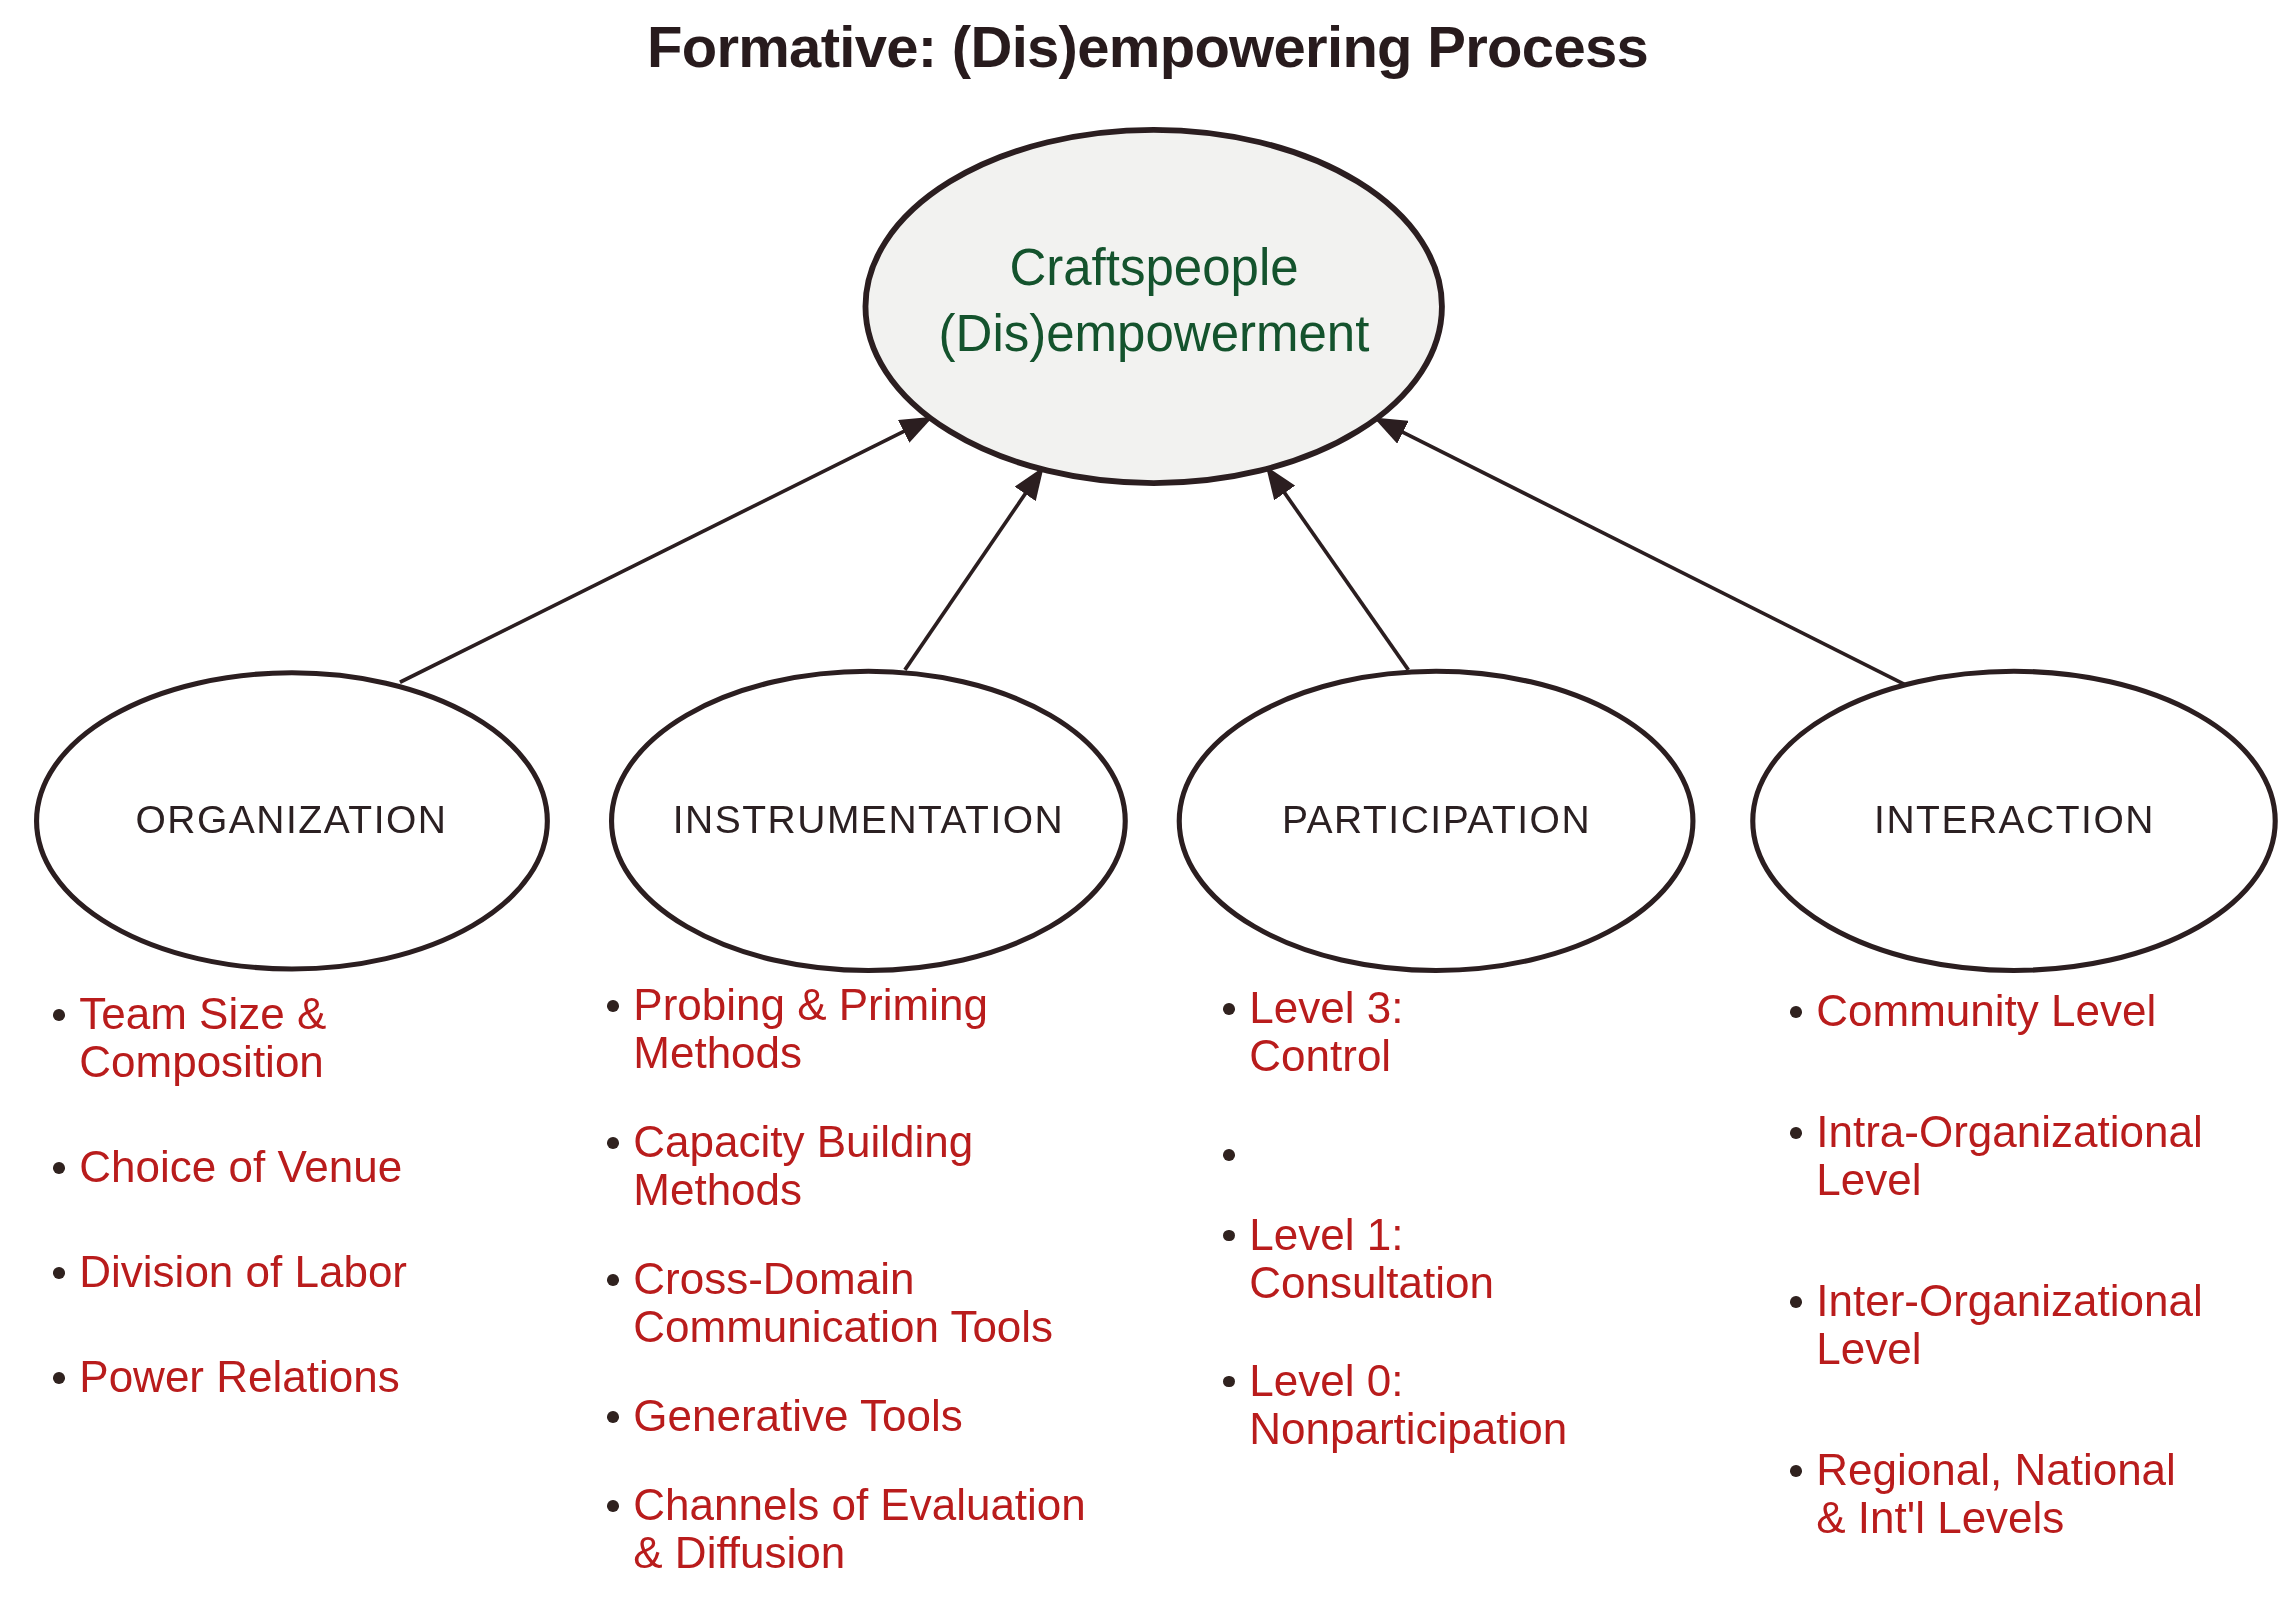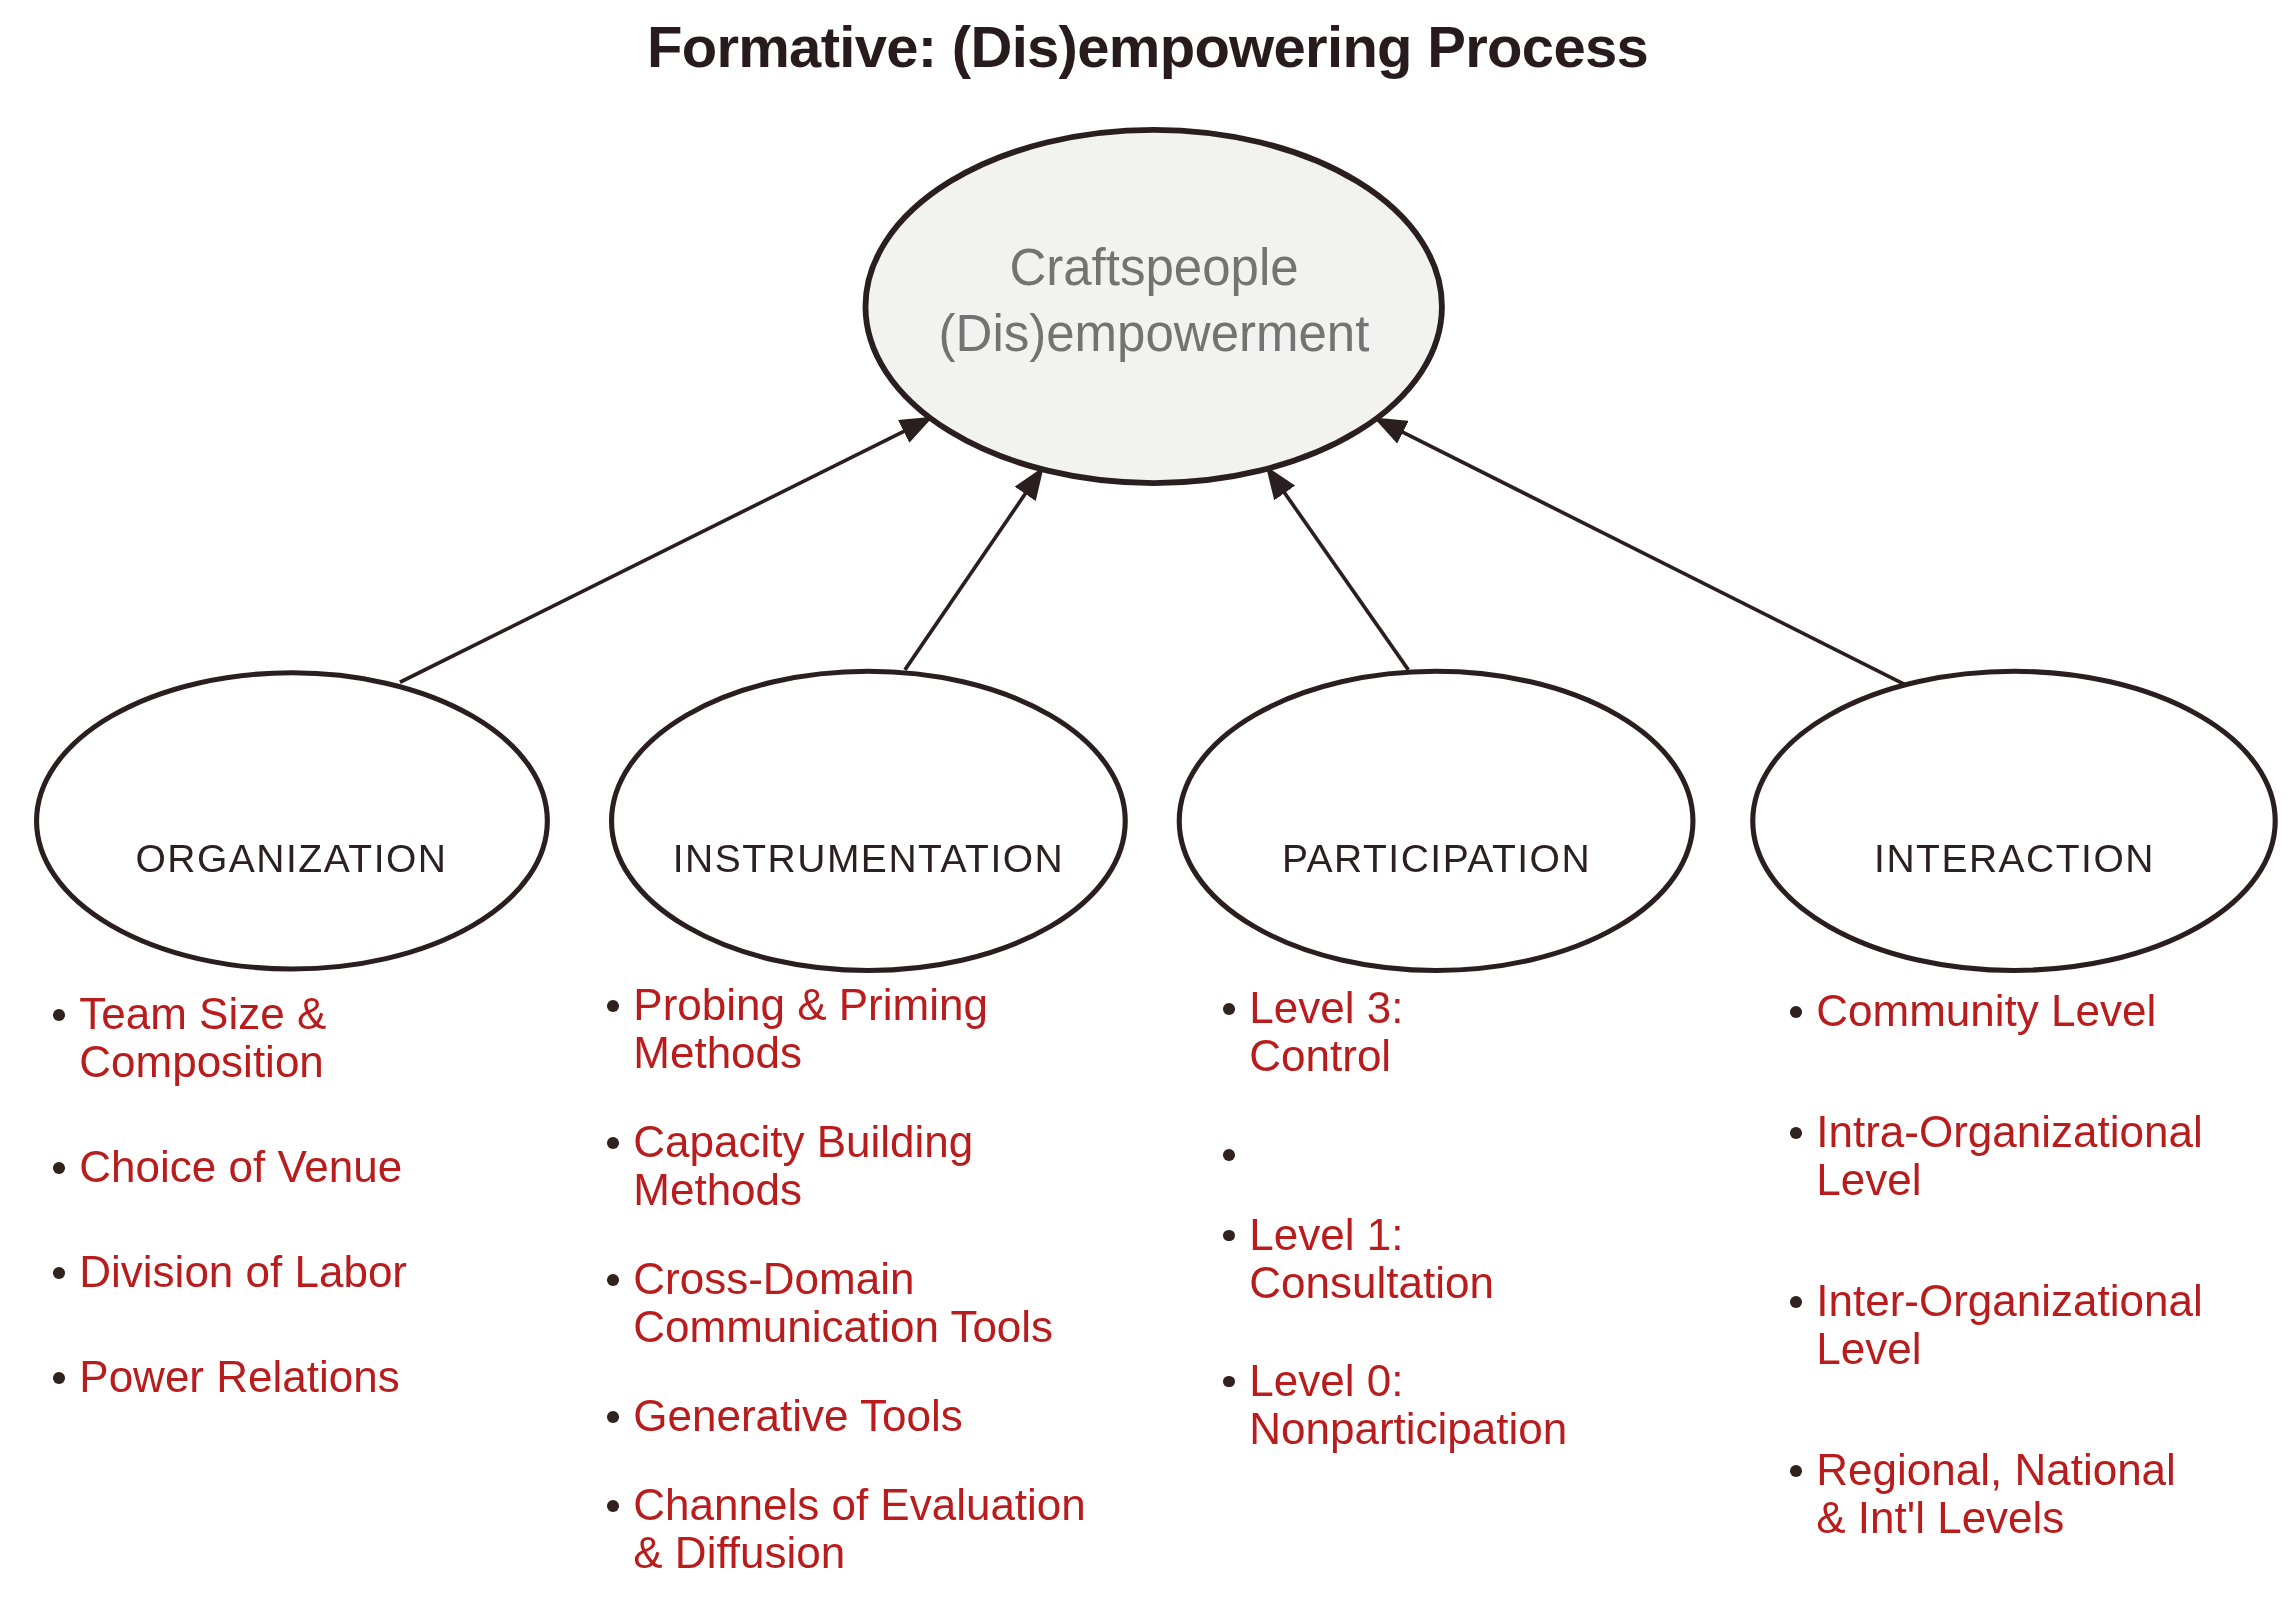--- a/index.html
+++ b/index.html
@@ -18,28 +18,28 @@
     position: absolute; left: 0; top: 13px; width: 2295px;
     text-align: center;
     font-size: 58px; font-weight: 600; letter-spacing: -0.7px;
     color: #281b1d;
   }
 
   .center-label {
     position: absolute; left: 862px; top: 235px; width: 584px;
     text-align: center;
     font-size: 51px; line-height: 66px; font-weight: 400;
-    color: #737373; white-space: nowrap;
+    color: #14532d; white-space: nowrap;
   }
 
   .cat-label {
     position: absolute; width: 511px; top: 798px;
     text-align: center;
     font-size: 39px; font-weight: 400; letter-spacing: 1.5px;
-    color: #2b2022; white-space: nowrap; margin-top: 39px;
+    color: #2b2022; white-space: nowrap;
   }
   .cat-label.c1 { left: 36px; }
   .cat-label.c2 { left: 613px; }
   .cat-label.c3 { left: 1181px; }
   .cat-label.c4 { left: 1759px; }
 
   .bullets { position: absolute; }
   .bullets.c1 { left: 53px;   top: 990px; width: 511px; }
   .bullets.c2 { left: 607px;  top: 981px; width: 562px; }
   .bullets.c3 { left: 1223px; top: 984px; width: 489px; }

